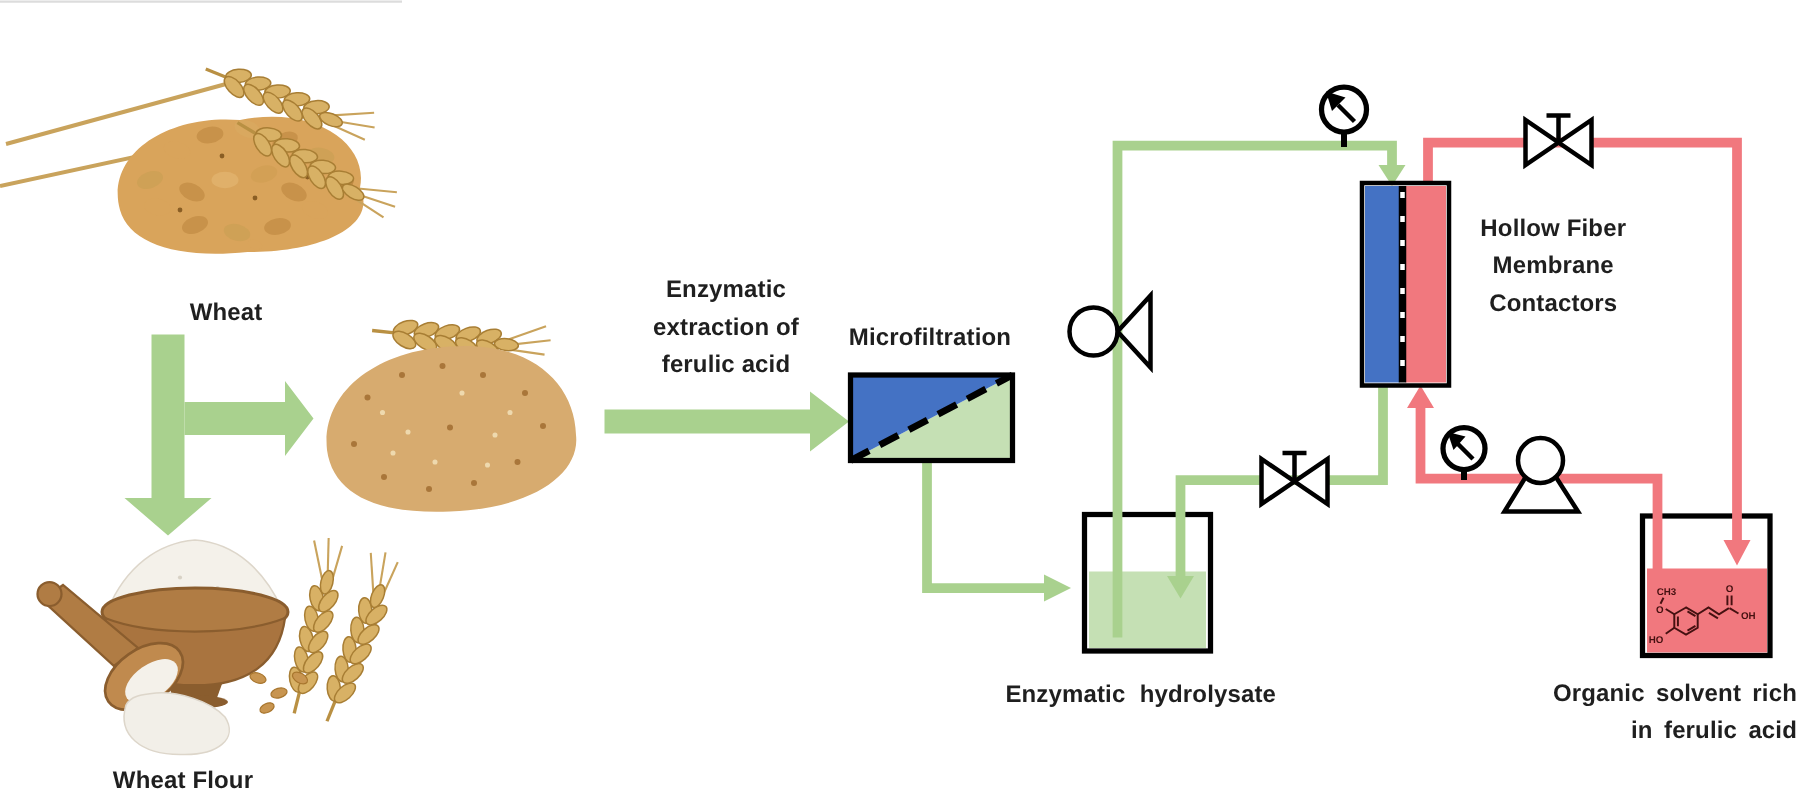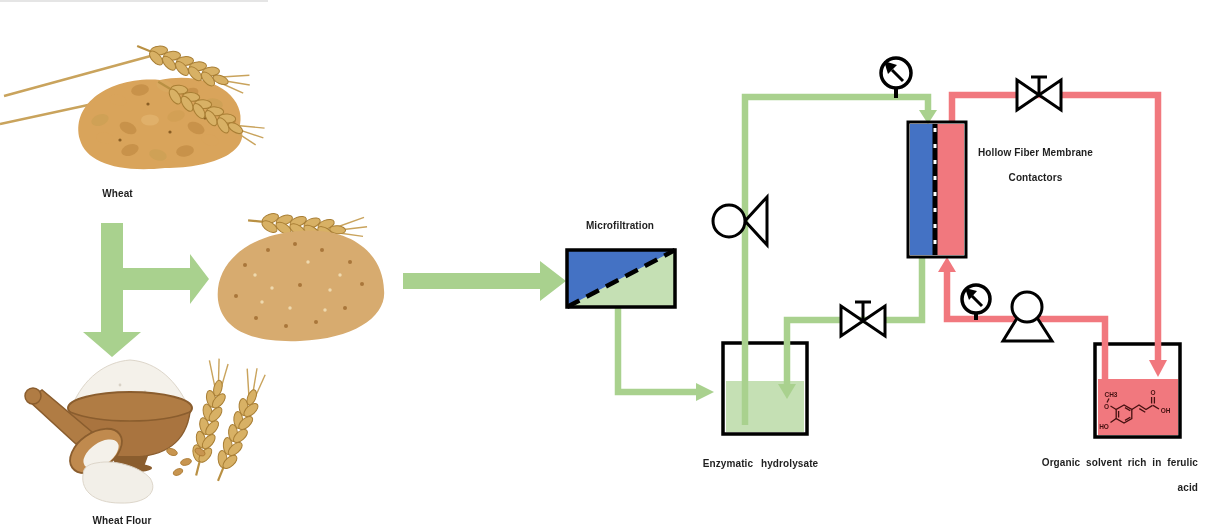--- a/index.html
+++ b/index.html
@@ -2,21 +2,21 @@
 <html><head>
 <meta charset="utf-8">
 <style>
   html,body{margin:0;padding:0;background:#ffffff;}
   .canvas{
     position:relative;width:1212px;height:531px;background:#ffffff;
     overflow:hidden;font-family:"Liberation Sans",sans-serif;
   }
   .canvas svg{position:absolute;left:0;top:0;}
   .lbl{
-    position:absolute;font-weight:bold;font-size:10px;line-height:25px;
+    position:absolute;font-weight:bold;font-size:16px;line-height:25px;
     color:#1f1f1f;text-align:center;letter-spacing:.1px;
   }
   .ws{word-spacing:5px;}
   .ws2{word-spacing:3px;}
 </style>
 </head>
 <body>
 
 <div class="canvas">
 
@@ -211,25 +211,26 @@
     <polygon points="885,306 885,336 863,321" fill="#fff" stroke="#000" stroke-width="3"></polygon>
   </g>
   <g>
     <line x1="1039" y1="95" x2="1039" y2="78" stroke="#000" stroke-width="3"></line>
     <line x1="1031" y1="77" x2="1047" y2="77" stroke="#000" stroke-width="3"></line>
     <polygon points="1017,80 1017,110 1039,95" fill="#fff" stroke="#000" stroke-width="3"></polygon>
     <polygon points="1061,80 1061,110 1039,95" fill="#fff" stroke="#000" stroke-width="3"></polygon>
   </g>
 </svg>
 
-<div class="lbl" style="left:60px;top:181px;width:115px;">Wheat</div>
+<div class="lbl" style="left:60px;top:196px;width:115px;text-align:right;">Wheat</div>
 
 
 <div class="lbl" style="left:38px;top:508px;width:168px;">Wheat Flour</div>
 
+<div class="lbl" style="left:420px;top:181px;width:128px;">Enzymatic extraction of ferulic acid</div>
 
 <div class="lbl" style="left:545px;top:213px;width:150px;">Microfiltration</div>
 
 <div class="lbl ws" style="left:638px;top:451px;width:245px;">Enzymatic hydrolysate</div>
 
 <div class="lbl" style="left:973px;top:140px;width:125px;">Hollow Fiber Membrane Contactors</div>
 
 <div class="lbl ws2" style="left:1028px;top:450px;width:170px;text-align:right;">Organic solvent rich in ferulic acid</div>
 
 </div>

